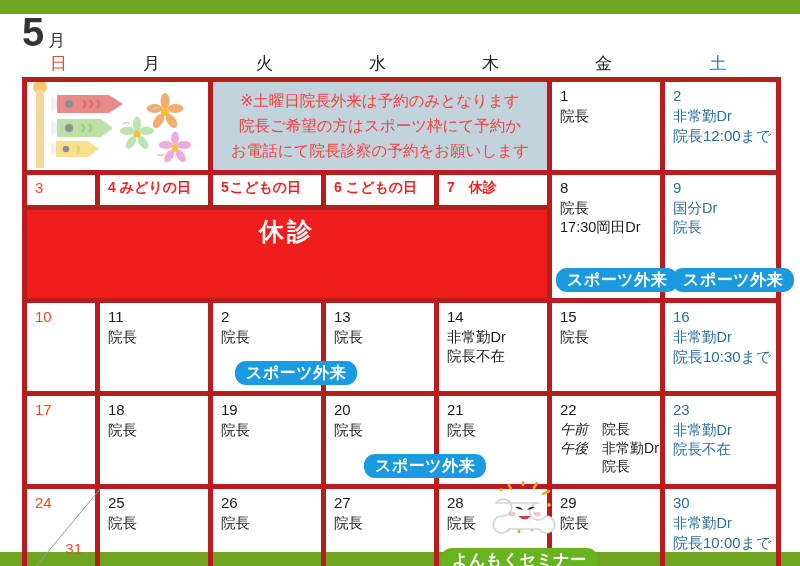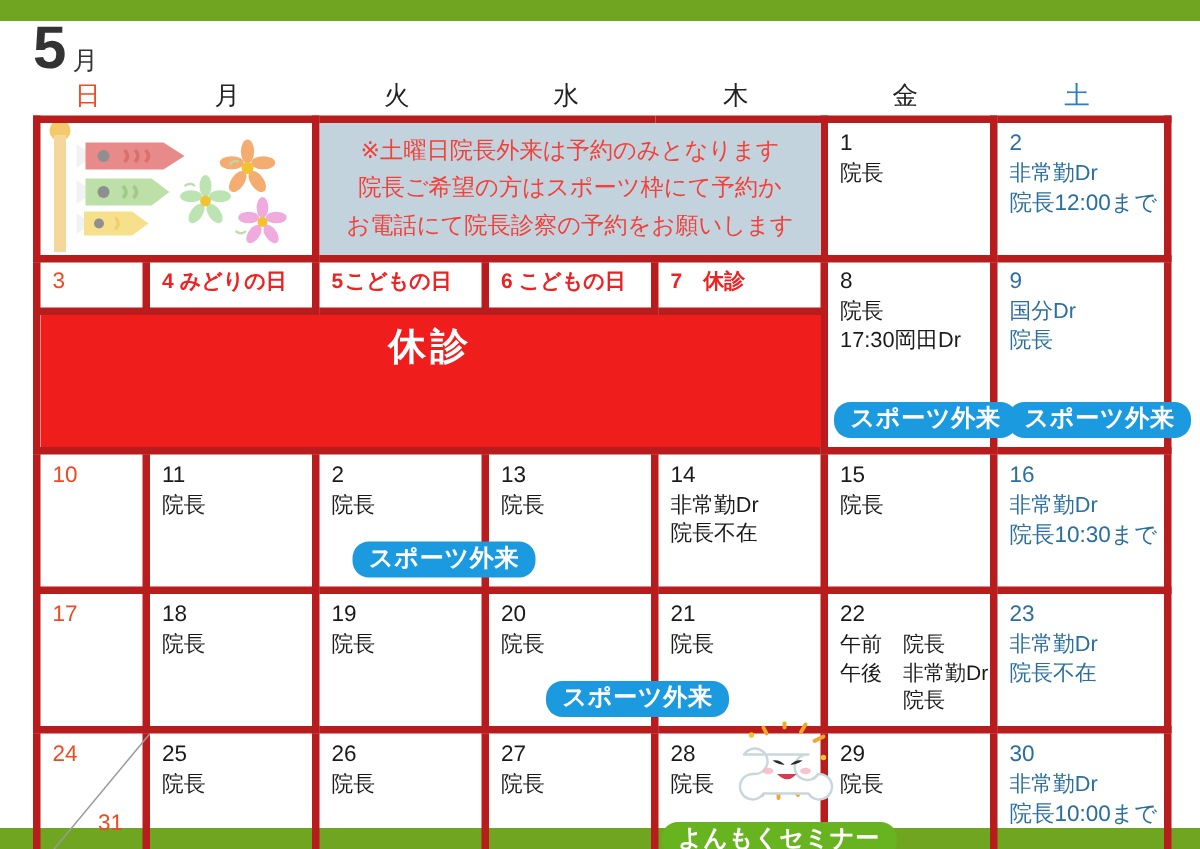--- a/index.html
+++ b/index.html
@@ -90,21 +90,21 @@
   .closed-cell{background:#f01d1d;padding:0;height:42px;}
   .closed-text{
     color:#ffffff;font-size:25px;font-weight:bold;
     text-align:center;line-height:42px;letter-spacing:3px;
   }
   .holrow td{height:30px;}
   .holrow .cell-inner{padding-top:4px;}
 
   
   .ampm{display:flex;font-size:14px;line-height:1.34;color:#1a1a1a;}
-  .ampm .lbl{width:42px;flex:none;}
+  .ampm .lbl{width:42px;flex:none;font-style:italic;}
   .ampm .val{}
 
   
   .split{position:absolute;inset:0;}
   .split svg{position:absolute;left:0;top:0;}
   .d31{position:absolute;right:13px;bottom:20px;font-size:15px;color:#f04a23;}
 
   
   .koi{position:absolute;left:0;top:0;width:100%;height:100%;pointer-events:none;}
   .flowers{position:absolute;left:0;top:0;width:100%;height:100%;pointer-events:none;}

